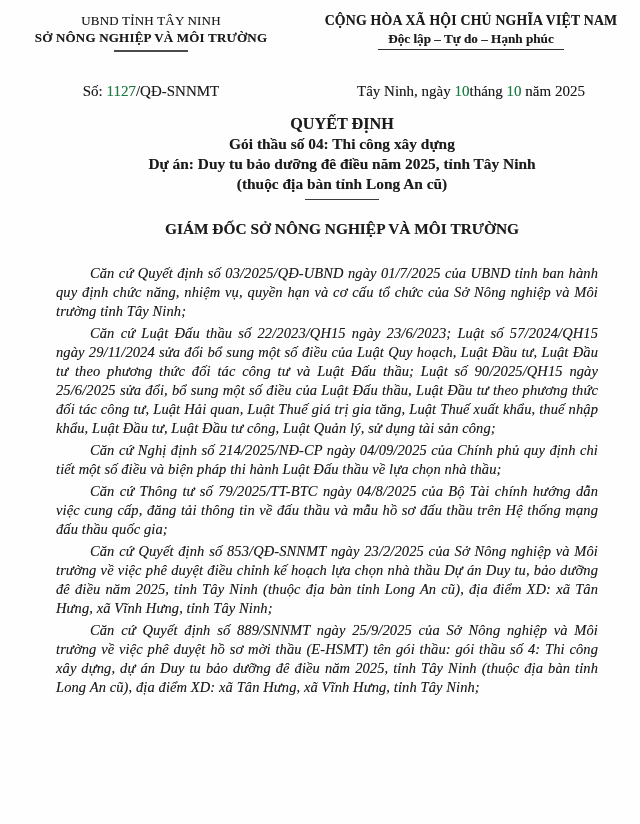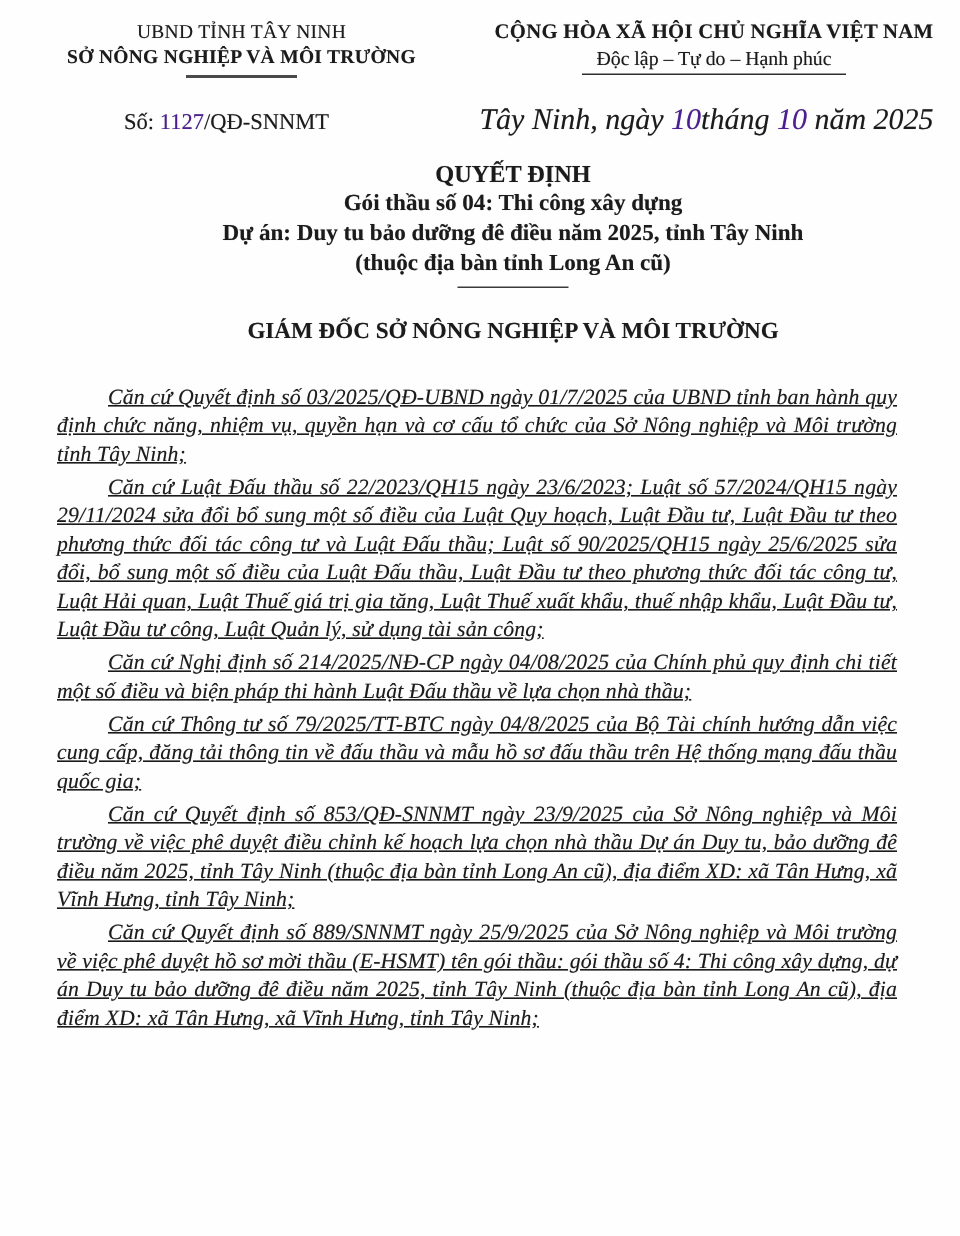--- a/index.html
+++ b/index.html
@@ -13,21 +13,20 @@
     width: 640px; height: 824px;
     background: #fefefe;
     color: #1b1b1b;
     overflow: hidden;
     text-shadow: 0 0 0.5px rgba(30,30,30,0.45); 
   }
   
   .hdr {
     display: flex;
     padding-top: 13px;
-    padding-left: 10px;
   }
   .hdr-left {
     width: 302px;
     text-align: center;
     flex-shrink: 0;
   }
   .hdr-right {
     flex: 1;
     text-align: center;
   }
@@ -47,46 +46,46 @@
     margin: 4px auto 0 auto;
   }
   .nat-title {
     font-size: 13.8px;
     font-weight: bold;
     letter-spacing: 0.2px;
   }
   .nat-motto {
     display: inline-block;
     font-size: 13.2px;
-    font-weight: normal;
+    font-weight: bold;
     margin-top: 2px;
     padding: 0 10px 2px 10px;
     border-bottom: 1.6px solid #2e2e2e;
   }
   
   .numdate {
     display: flex;
     margin-top: 17px;
     align-items: baseline;
   }
   .doc-number {
     width: 302px;
     text-align: center;
     font-size: 15px;
     flex-shrink: 0;
   }
   .doc-number .accent, .date-line .accent {
-    color: #4c1d95;
+    color: #15803d;
     font-weight: normal;
   }
   .date-line {
     flex: 1;
     text-align: center;
-    font-size: 20px;
-    font-style: italic;
+    font-size: 15px;
+    margin-top: 14px;
   }
   
   .title-block {
     margin: 14px 42px 0 86px;
     text-align: center;
     font-weight: bold;
     line-height: 20px;
   }
   .t-main { font-size: 16.2px; }
   .t-sub  { font-size: 15.4px; }
@@ -96,22 +95,21 @@
     margin: 5px auto 0 auto;
   }
   .authority {
     margin: 20px 42px 0 86px;
     text-align: center;
     font-weight: bold;
     font-size: 15.4px;
   }
   
   .doc-body {
-    margin: 26px 42px 0 38px;
-    text-decoration: underline;
+    margin: 26px 42px 0 56px;
   }
   .doc-body p {
     margin: 0 0 3px 0;
     font-size: 14.5px;
     font-style: italic;
     line-height: 19px;
     text-align: justify;
     text-indent: 34px;
     letter-spacing: 0.1px;
   }
@@ -148,19 +146,19 @@
     <div class="t-sub">Dự án: Duy tu bảo dưỡng đê điều năm 2025, tỉnh Tây Ninh</div>
     <div class="t-sub">(thuộc địa bàn tỉnh Long An cũ)</div>
     <div class="title-rule"></div>
   </div>
 
   <div class="authority">GIÁM ĐỐC SỞ NÔNG NGHIỆP VÀ MÔI TRƯỜNG</div>
 
   <div class="doc-body">
     <p>Căn cứ Quyết định số 03/2025/QĐ-UBND ngày 01/7/2025 của UBND tỉnh ban hành quy định chức năng, nhiệm vụ, quyền hạn và cơ cấu tổ chức của Sở Nông nghiệp và Môi trường tỉnh Tây Ninh;</p>
     <p>Căn cứ Luật Đấu thầu số 22/2023/QH15 ngày 23/6/2023; Luật số 57/2024/QH15 ngày 29/11/2024 sửa đổi bổ sung một số điều của Luật Quy hoạch, Luật Đầu tư, Luật Đầu tư theo phương thức đối tác công tư và Luật Đấu thầu; Luật số 90/2025/QH15 ngày 25/6/2025 sửa đổi, bổ sung một số điều của Luật Đấu thầu, Luật Đầu tư theo phương thức đối tác công tư, Luật Hải quan, Luật Thuế giá trị gia tăng, Luật Thuế xuất khẩu, thuế nhập khẩu, Luật Đầu tư, Luật Đầu tư công, Luật Quản lý, sử dụng tài sản công;</p>
-    <p>Căn cứ Nghị định số 214/2025/NĐ-CP ngày 04/08/2025 của Chính phủ quy định chi tiết một số điều và biện pháp thi hành Luật Đấu thầu về lựa chọn nhà thầu;</p>
+    <p>Căn cứ Nghị định số 214/2025/NĐ-CP ngày 04/09/2025 của Chính phủ quy định chi tiết một số điều và biện pháp thi hành Luật Đấu thầu về lựa chọn nhà thầu;</p>
     <p>Căn cứ Thông tư số 79/2025/TT-BTC ngày 04/8/2025 của Bộ Tài chính hướng dẫn việc cung cấp, đăng tải thông tin về đấu thầu và mẫu hồ sơ đấu thầu trên Hệ thống mạng đấu thầu quốc gia;</p>
-    <p>Căn cứ Quyết định số 853/QĐ-SNNMT ngày 23/9/2025 của Sở Nông nghiệp và Môi trường về việc phê duyệt điều chỉnh kế hoạch lựa chọn nhà thầu Dự án Duy tu, bảo dưỡng đê điều năm 2025, tỉnh Tây Ninh (thuộc địa bàn tỉnh Long An cũ), địa điểm XD: xã Tân Hưng, xã Vĩnh Hưng, tỉnh Tây Ninh;</p>
+    <p>Căn cứ Quyết định số 853/QĐ-SNNMT ngày 23/2/2025 của Sở Nông nghiệp và Môi trường về việc phê duyệt điều chỉnh kế hoạch lựa chọn nhà thầu Dự án Duy tu, bảo dưỡng đê điều năm 2025, tỉnh Tây Ninh (thuộc địa bàn tỉnh Long An cũ), địa điểm XD: xã Tân Hưng, xã Vĩnh Hưng, tỉnh Tây Ninh;</p>
     <p>Căn cứ Quyết định số 889/SNNMT ngày 25/9/2025 của Sở Nông nghiệp và Môi trường về việc phê duyệt hồ sơ mời thầu (E-HSMT) tên gói thầu: gói thầu số 4: Thi công xây dựng, dự án Duy tu bảo dưỡng đê điều năm 2025, tỉnh Tây Ninh (thuộc địa bàn tỉnh Long An cũ), địa điểm XD: xã Tân Hưng, xã Vĩnh Hưng, tỉnh Tây Ninh;</p>
   </div>
 
 </div>
 
 </body></html>

